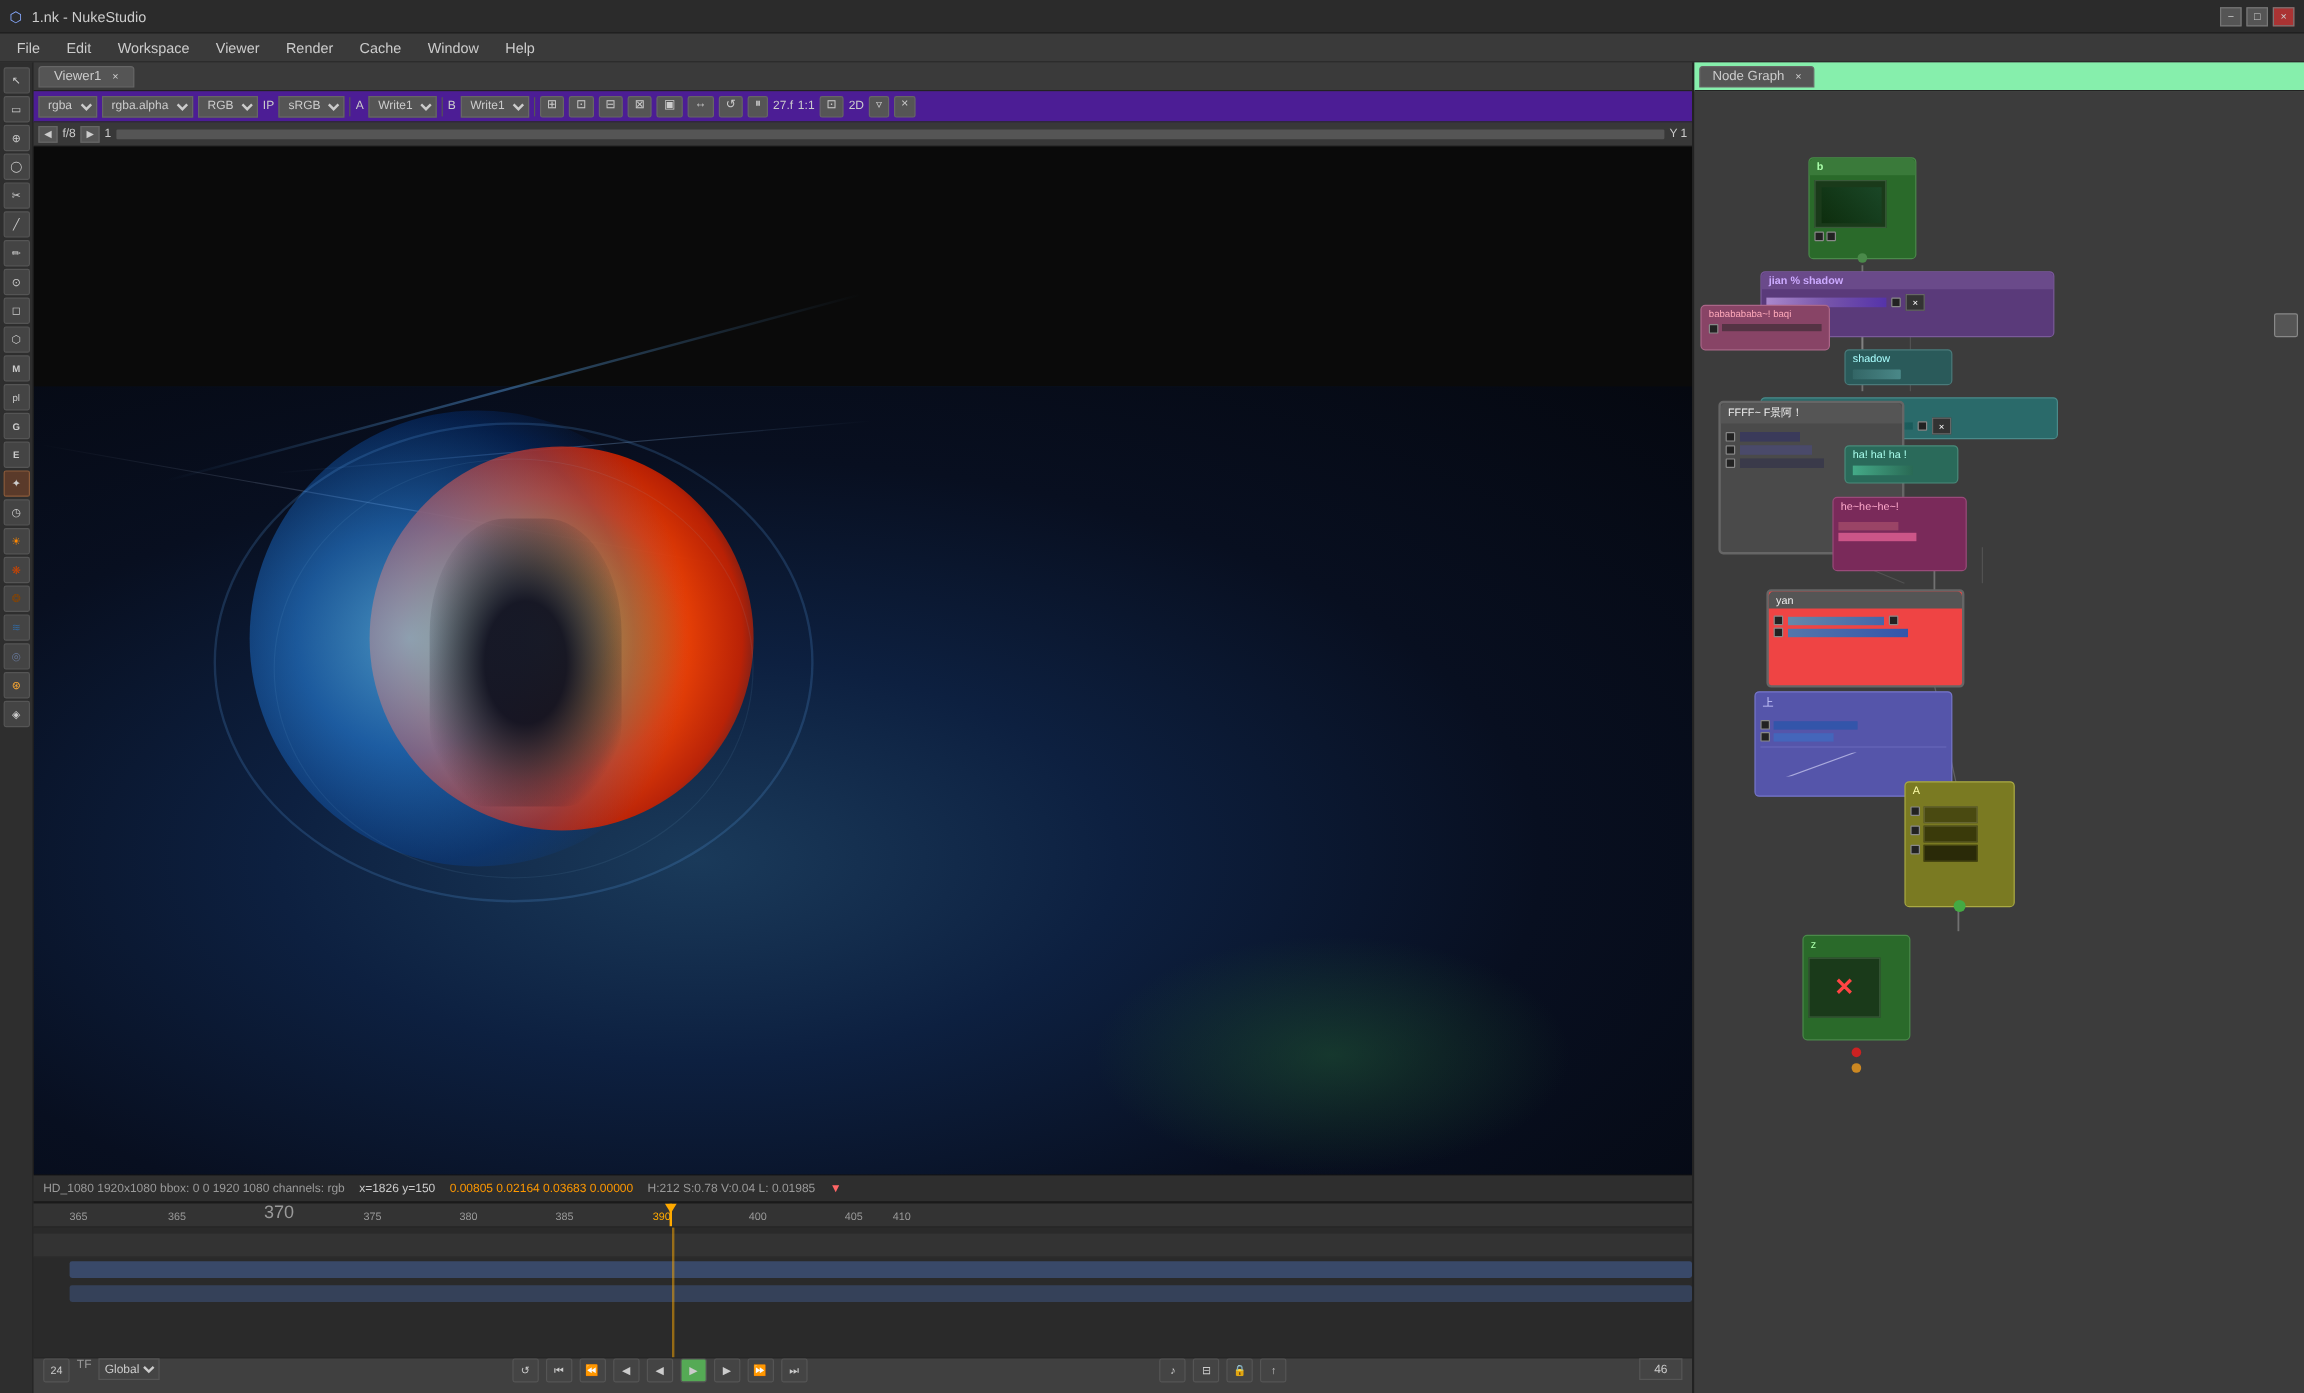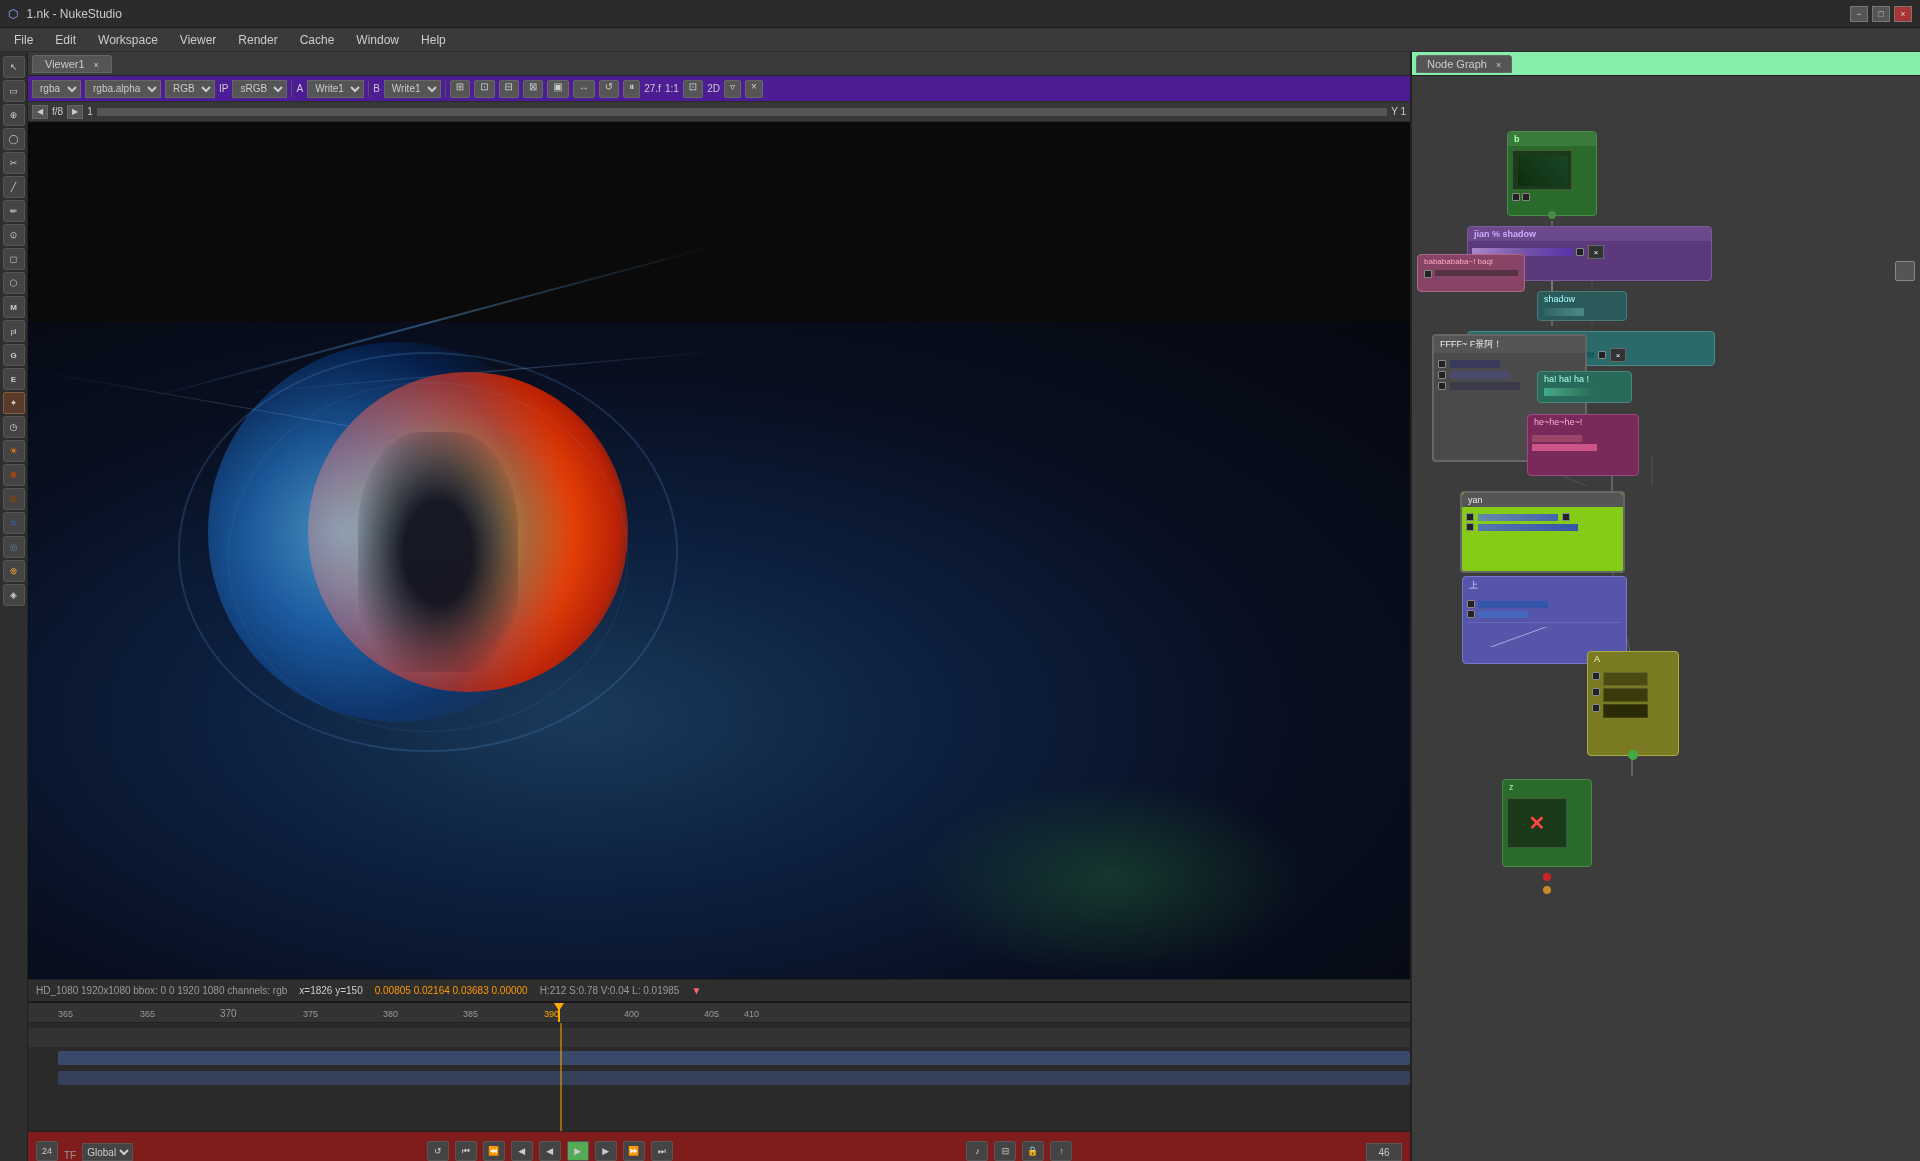--- a/index.html
+++ b/index.html
@@ -230,23 +230,23 @@
       position: relative;
       overflow: hidden;
     }
     #timeline-content {
       flex: 1;
       background: #2a2a2a;
       position: relative;
     }
     #timeline-toolbar {
       height: 30px;
-      background: #7f1d1d;
-      display: flex;
-      align-items: flex-end;
+      background: #404040;
+      display: flex;
+      align-items: flex-start;
       padding: 0 8px;
       gap: 6px;
       border-top: 1px solid #222;
     }
     .tl-btn {
       width: 22px;
       height: 20px;
       background: #444;
       border: 1px solid #555;
       border-radius: 2px;
@@ -488,21 +488,21 @@
       </div>
     </div>
 
     <div id="timeline">
 
       <div id="timeline-ruler">
         <div style="position:relative; width:100%; height:100%; overflow:hidden;">
 
           <span style="position:absolute; left:30px; bottom:3px; font-size:9px; color:#999;">365</span>
           <span style="position:absolute; left:112px; bottom:3px; font-size:9px; color:#999;">365</span>
-          <span style="position:absolute; left:192px; bottom:3px; font-size:10px; color:#999;text-align:center;">370</span>
+          <span style="position:absolute; left:192px; bottom:3px; font-size:15px; color:#999;text-align:center;">370</span>
           <span style="position:absolute; left:275px; bottom:3px; font-size:9px; color:#999;">375</span>
           <span style="position:absolute; left:355px; bottom:3px; font-size:9px; color:#999;">380</span>
           <span style="position:absolute; left:435px; bottom:3px; font-size:9px; color:#999;">385</span>
           <span style="position:absolute; left:516px; bottom:3px; font-size:9px; color:#ffaa00;">390</span>
           <span style="position:absolute; left:596px; bottom:3px; font-size:9px; color:#999;">400</span>
           <span style="position:absolute; left:676px; bottom:3px; font-size:9px; color:#999;">405</span>
           <span style="position:absolute; left:716px; bottom:3px; font-size:9px; color:#999;">410</span>
 
           <div style="position:absolute; left:530px; top:0; width:2px; height:100%; background:#ffaa00;">
             <div style="position:absolute; top:0; left:-4px; width:0; height:0; border-left:5px solid transparent; border-right:5px solid transparent; border-top:8px solid #ffaa00;"></div>
@@ -650,21 +650,21 @@
         <div style="padding:4px;">
           <div style="display:flex; gap:3px; margin:2px 0;">
             <div style="width:50px; height:7px; background:#9a4466;"></div>
           </div>
           <div style="display:flex; gap:3px; margin:2px 0;">
             <div style="width:65px; height:7px; background:#cc5588;"></div>
           </div>
         </div>
       </div>
 
-      <div class="node" style="left:48px; top:415px; width:165px; height:82px; background:#84cc16; border:2px solid #666; border-radius:4px;">
+      <div class="node" style="left:60px; top:415px; width:165px; height:82px; background:#ef4444; border:2px solid #666; border-radius:4px;">
         <div style="padding:2px 6px; font-size:9px; color:#eee; background:#555; border-radius:4px 4px 0 0;">yan</div>
         <div style="padding:4px;">
           <div style="display:flex; align-items:center; gap:4px; margin:2px 0;">
             <div class="node-port"></div>
             <div style="width:80px; height:7px; background:linear-gradient(90deg, #6688aa, #4466aa);"></div>
             <div class="node-port"></div>
           </div>
           <div style="display:flex; align-items:center; gap:4px; margin:2px 0;">
             <div class="node-port"></div>
             <div style="width:100px; height:7px; background:linear-gradient(90deg, #5577aa, #3355aa);"></div>

